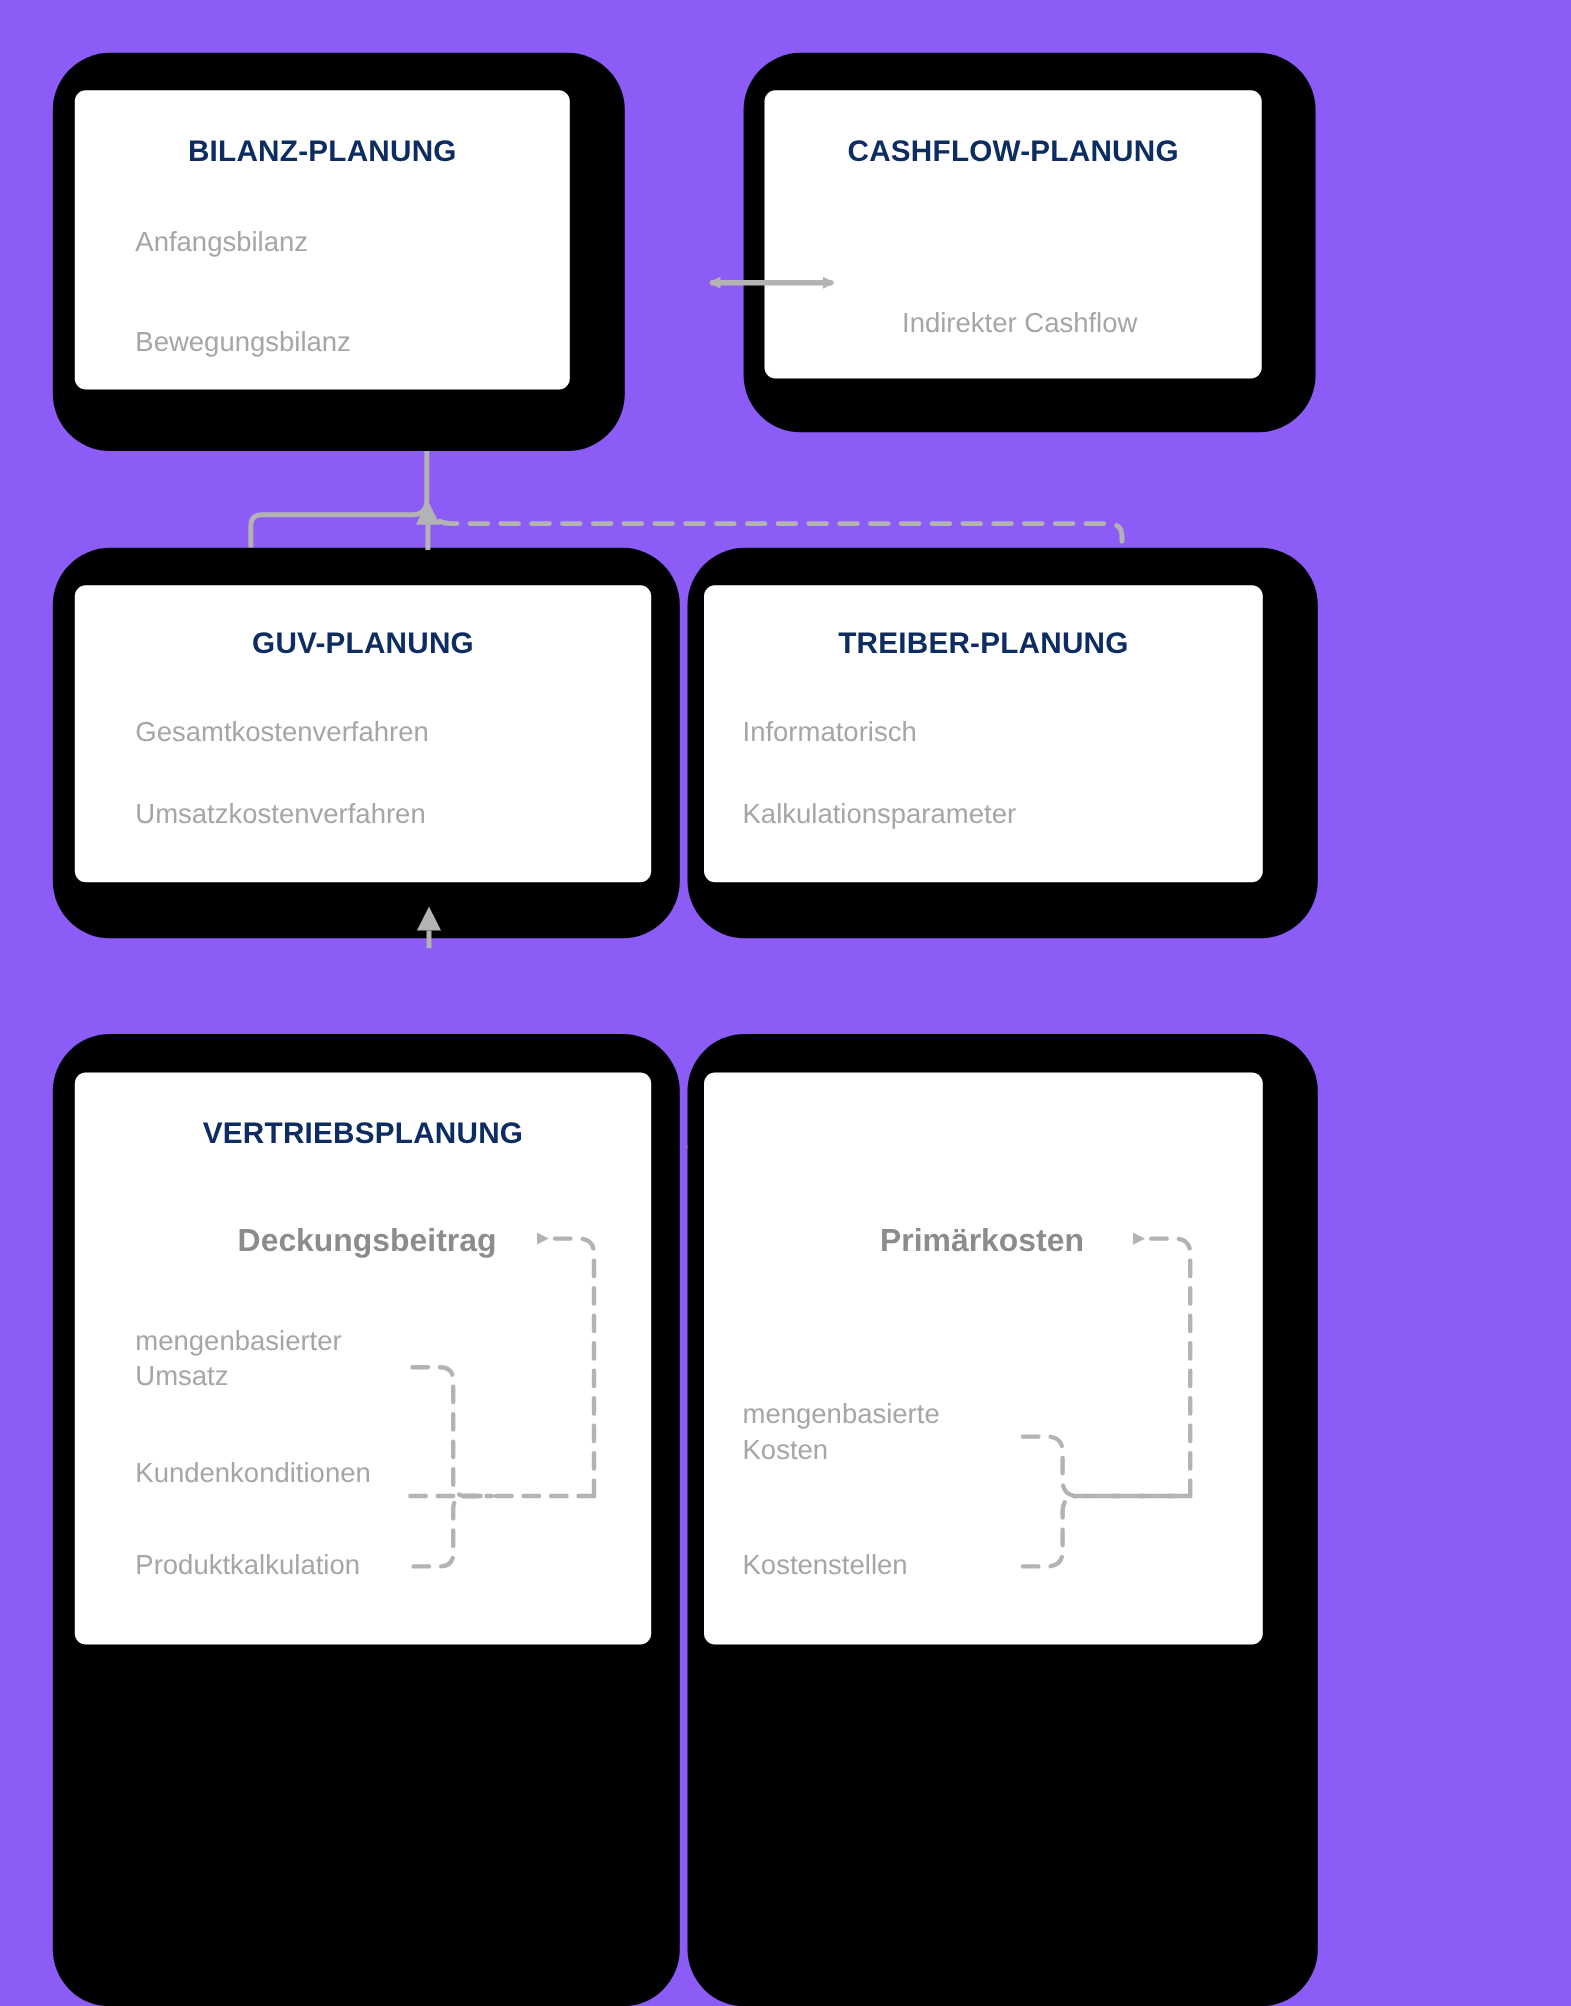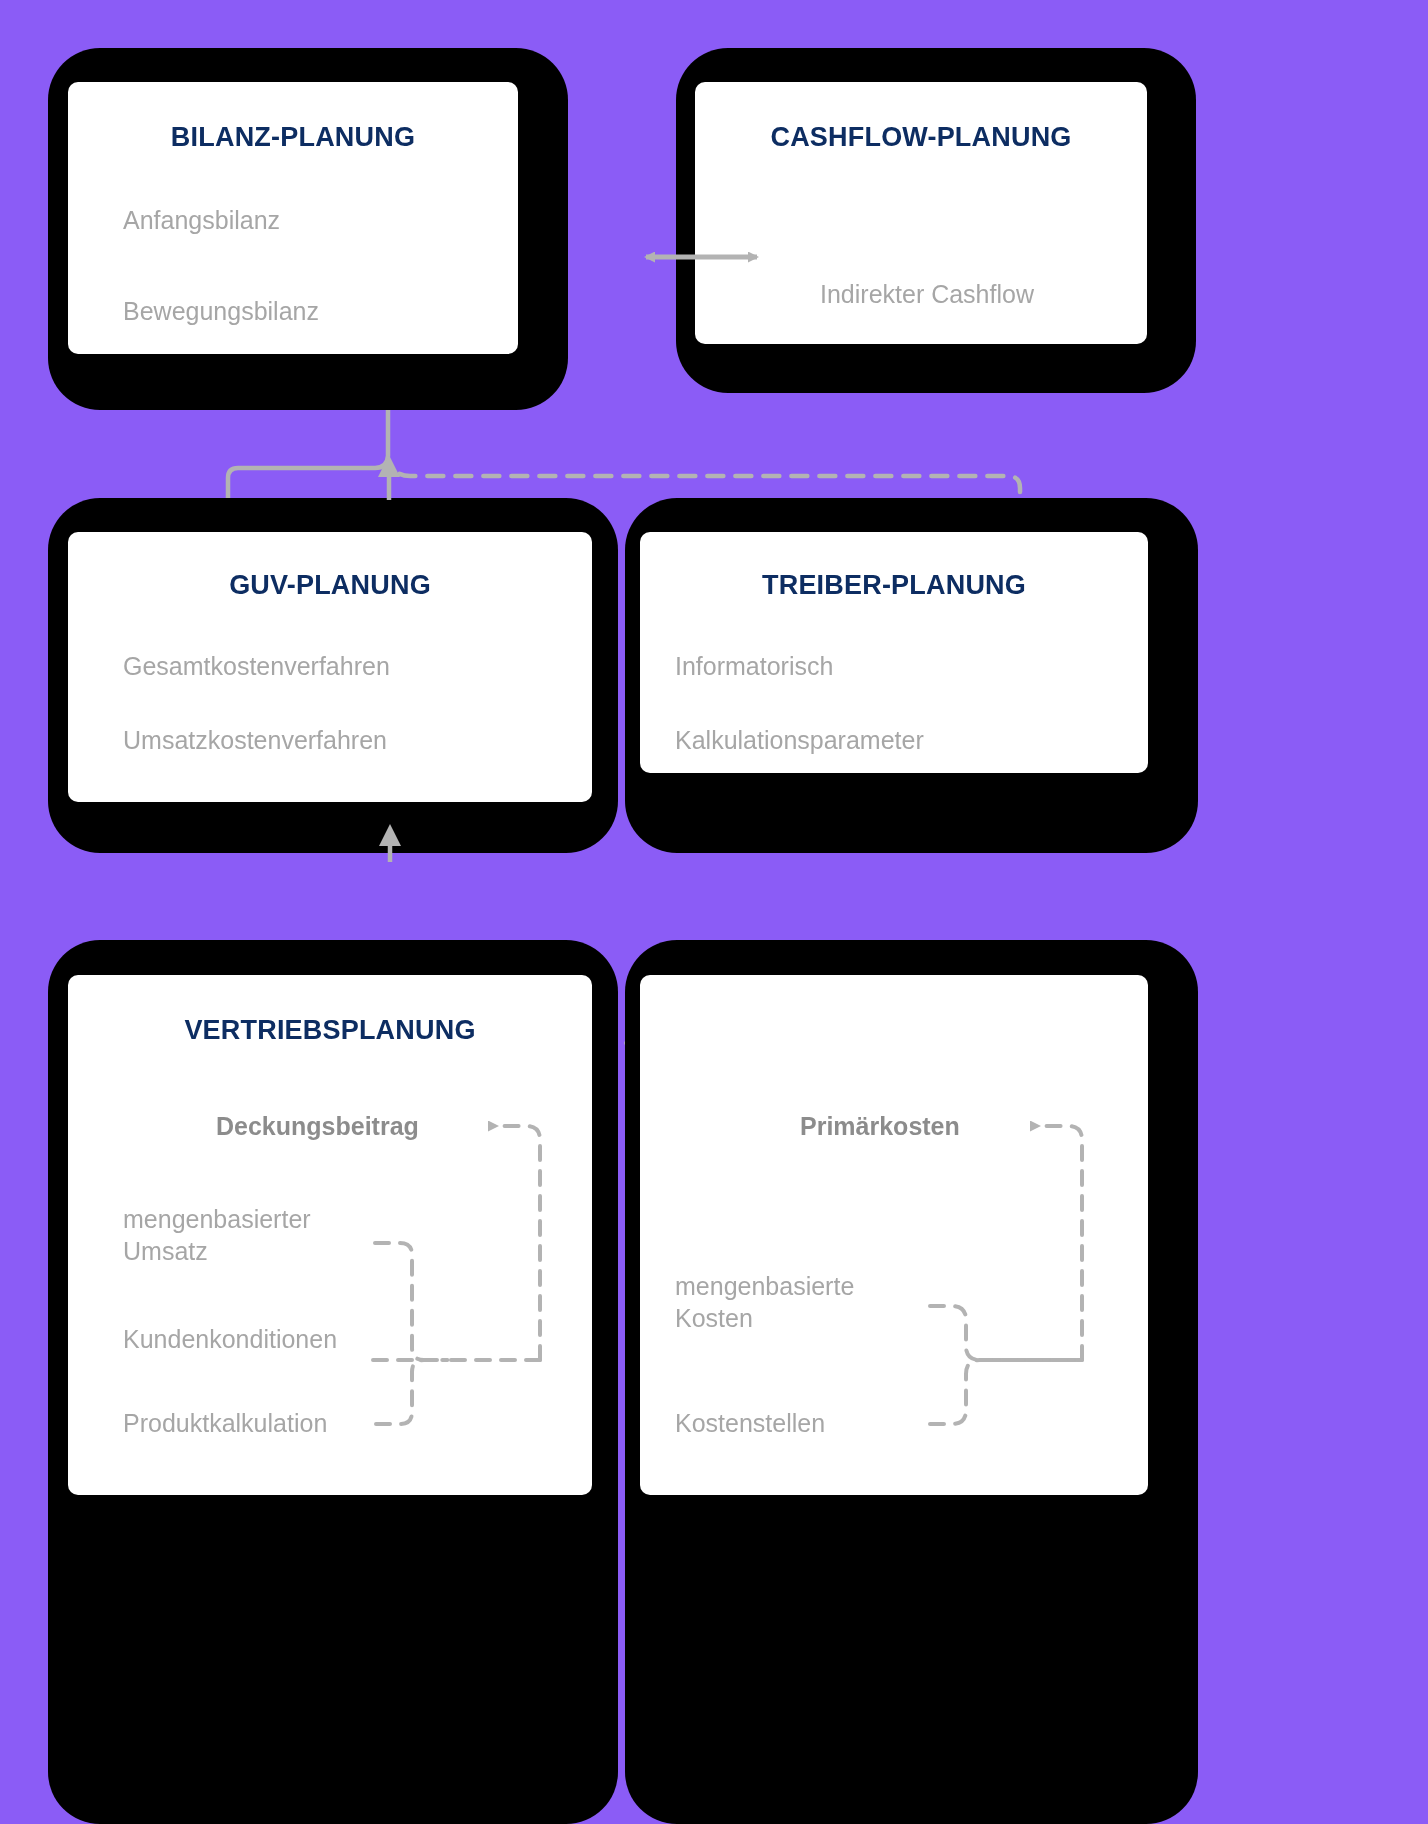--- a/index.html
+++ b/index.html
@@ -61,21 +61,21 @@
     line-height: 1.28;
   }
 
   .card-item.sub-head {
     color: #8c8c8c;
     font-weight: bold;
   }
 
   .t-36 { font-size: 27px; }
   .t-item { font-size: 25px; font-weight: 400; }
-  .t-subhead { font-size: 25px; }
+  .t-subhead { font-size: 29px; }
 
   
   .centered { text-align: center; padding-left: 12px; }
 </style>
 </head>
 <body>
 
 <div id="stage">
 
   <svg class="conn-layer conn-under" viewBox="0 0 1428 1824" width="1428" height="1824">
@@ -131,21 +131,21 @@
   <div class="group-shell" style="left:48px; top:498px; width:570px; height:355px; border-radius:52px;"></div>
 
   <div class="card" style="left:68px; top:532px; width:524px; height:270px; border-radius:10px;padding-left:22px;">
     <div class="card-title t-36" style="top:38px;">GUV-PLANUNG</div>
     <div class="card-item t-item" style="left:55px; top:118px;">Gesamtkostenverfahren</div>
     <div class="card-item t-item" style="left:55px; top:192px;">Umsatzkostenverfahren</div>
   </div>
 
   <div class="group-shell" style="left:625px; top:498px; width:573px; height:355px; border-radius:52px;"></div>
 
-  <div class="card" style="left:640px; top:532px; width:508px; height:241px; border-radius:10px;">
+  <div class="card" style="left:640px; top:532px; width:508px; height:270px; border-radius:10px;">
     <div class="card-title t-36" style="top:38px;">TREIBER-PLANUNG</div>
     <div class="card-item t-item" style="left:35px; top:118px;">Informatorisch</div>
     <div class="card-item t-item" style="left:35px; top:192px;">Kalkulationsparameter</div>
   </div>
 
   <div class="group-shell" style="left:48px; top:940px; width:570px; height:884px; border-radius:52px;"></div>
 
   <div class="card" style="left:68px; top:975px; width:524px; height:520px; border-radius:10px;">
     <div class="card-title t-36" style="top:40px;">VERTRIEBSPLANUNG</div>
     <div class="card-item sub-head t-subhead" style="left:148px; top:135px;">Deckungsbeitrag</div>

